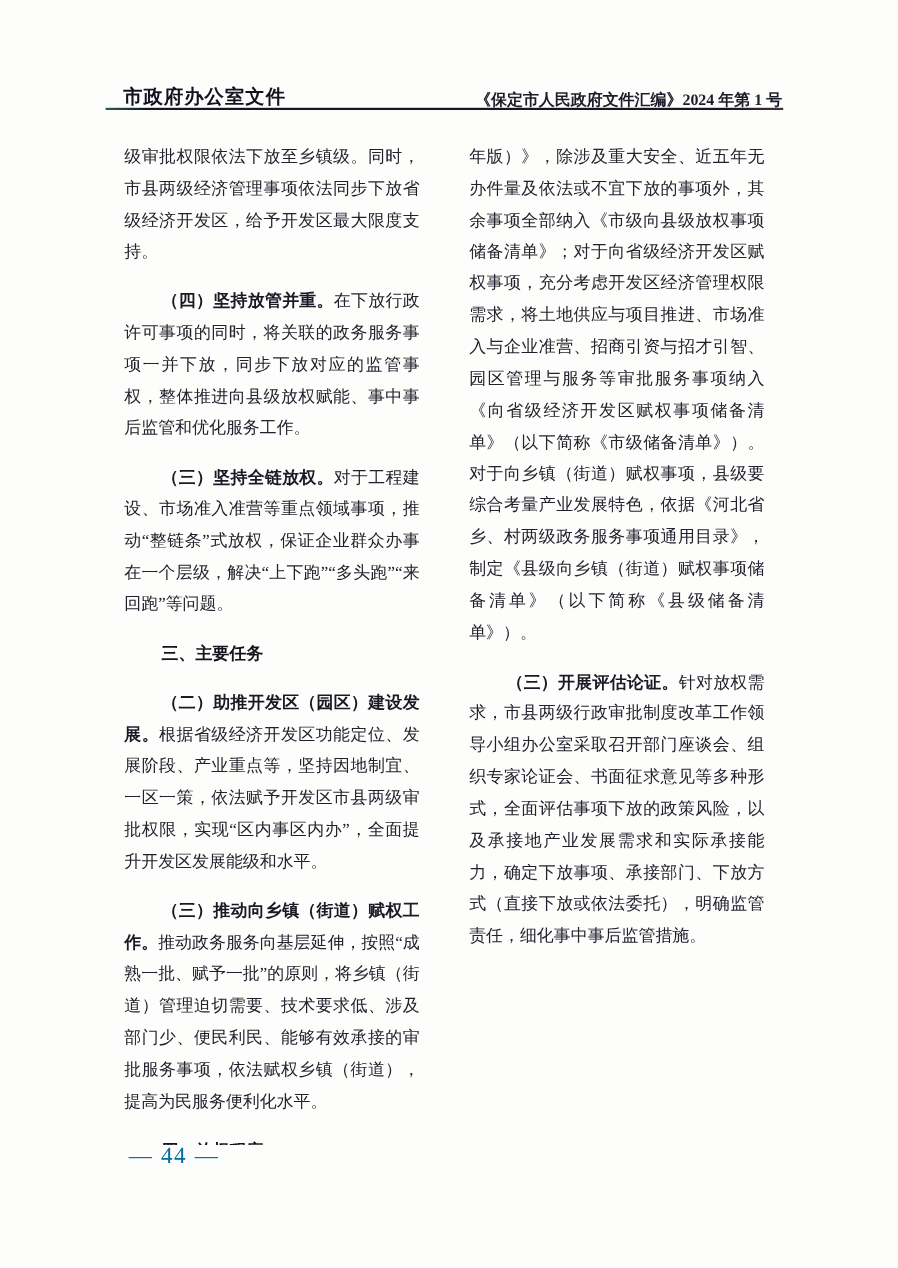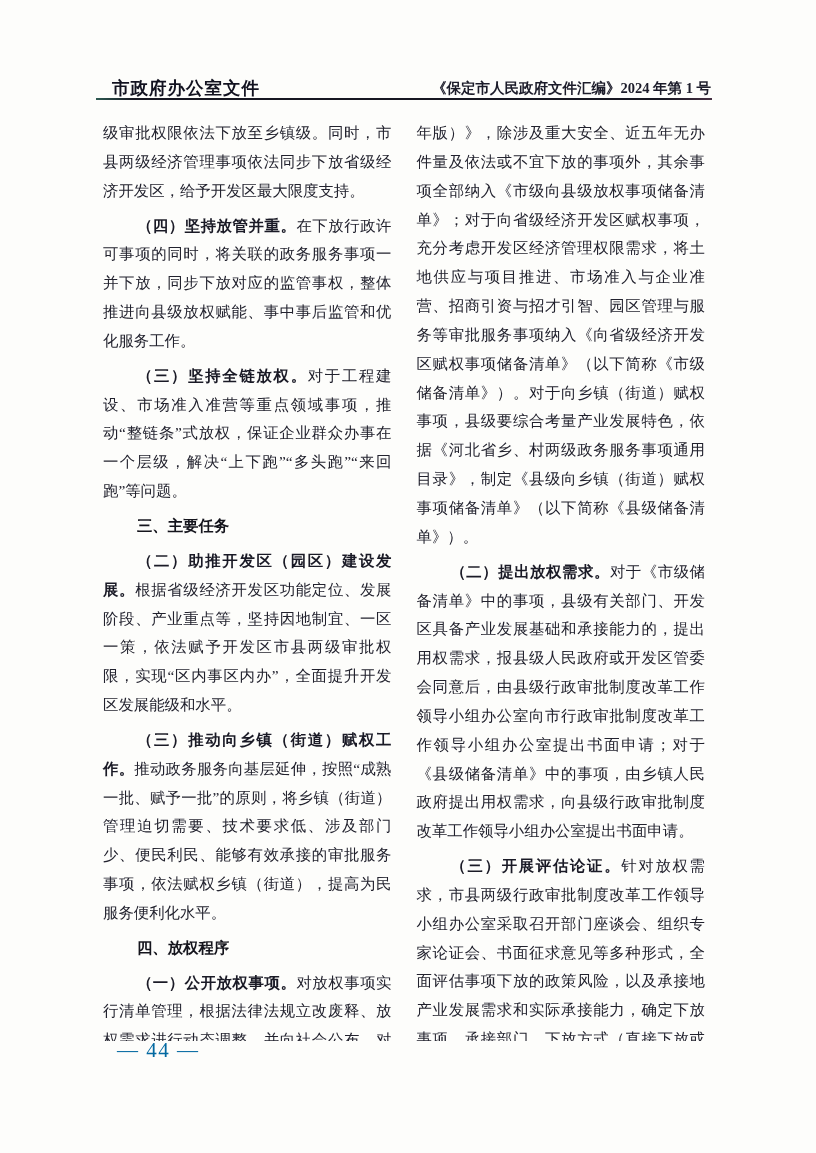--- a/index.html
+++ b/index.html
@@ -16,21 +16,21 @@
     font-family: "Liberation Serif", "DejaVu Serif", serif;
     color: #232330;
   }
   .header-row {
     position: absolute;
     left: 97px;
     top: 76px;
     width: 614px;
     display: flex;
     justify-content: space-between;
-    align-items: center;
+    align-items: flex-end;
   }
   .header-left {
     font-size: 17.5px;
     font-weight: 700;
     color: #121220;
     letter-spacing: 1px;
     padding-left: 15px;
   }
   .header-right {
     font-size: 14.5px;
@@ -56,21 +56,21 @@
     overflow: hidden;
   }
   .col {
     flex: 1 1 0;
     font-size: 15.4px;
     line-height: 28.85px;
     text-align: justify;
     text-justify: inter-character;
     color: #22222e;
   }
-  .col p { margin: 6px; }
+  .col p { margin: 16px; }
   .col p.indent { text-indent: 2.2em; }
   .col p.heading {
     font-weight: 700;
     text-indent: 2.2em;
     color: #14141c;
   }
   .col b { font-weight: 700; color: #1a1a26; }
   .page-number {
     position: absolute;
     left: 117px;
@@ -98,21 +98,20 @@
         <p class="indent"><b>（四）坚持放管并重。</b><span>在下放行政许可事项的同时，将关联的政务服务事项一并下放，同步下放对应的监管事权，整体推进向县级放权赋能、事中事后监管和优化服务工作。</span></p>
         <p class="indent"><b>（三）坚持全链放权。</b><span>对于工程建设、市场准入准营等重点领域事项，推动“整链条”式放权，保证企业群众办事在一个层级，解决“上下跑”“多头跑”“来回跑”等问题。</span></p>
         <p class="heading indent"><span>三、主要任务</span></p>
         <p class="indent"><b>（二）助推开发区（园区）建设发展。</b><span>根据省级经济开发区功能定位、发展阶段、产业重点等，坚持因地制宜、一区一策，依法赋予开发区市县两级审批权限，实现“区内事区内办”，全面提升开发区发展能级和水平。</span></p>
         <p class="indent"><b>（三）推动向乡镇（街道）赋权工作。</b><span>推动政务服务向基层延伸，按照“成熟一批、赋予一批”的原则，将乡镇（街道）管理迫切需要、技术要求低、涉及部门少、便民利民、能够有效承接的审批服务事项，依法赋权乡镇（街道），提高为民服务便利化水平。</span></p>
         <p class="heading indent"><span>四、放权程序</span></p>
         <p class="indent"><b>（一）公开放权事项。</b><span>对放权事项实行清单管理，根据法律法规立改废释、放权需求进行动态调整，并向社会公布。对于向县级放权事项，依据《保定市行政许可事项清单（2023</span></p>
       </div>
     <div class="col">
         <p class="no-indent"><span>年版）》，除涉及重大安全、近五年无办件量及依法或不宜下放的事项外，其余事项全部纳入《市级向县级放权事项储备清单》；对于向省级经济开发区赋权事项，充分考虑开发区经济管理权限需求，将土地供应与项目推进、市场准入与企业准营、招商引资与招才引智、园区管理与服务等审批服务事项纳入《向省级经济开发区赋权事项储备清单》（以下简称《市级储备清单》）。对于向乡镇（街道）赋权事项，县级要综合考量产业发展特色，依据《河北省乡、村两级政务服务事项通用目录》，制定《县级向乡镇（街道）赋权事项储备清单》（以下简称《县级储备清单》）。</span></p>
-        <p class="indent"><b>（二）提出放权需求。</b><span>对于《市级储备清单》中的事项，县级有关部门、开发区具备产业发展基础和承接能力的，提出用权需求，报县级人民政府或开发区管委会同意后，由县级行政审批制度改革工作领导小组办公室向市行政审批制度改革工作领导小组办公室提出书面申请；对于《县级储备清单》中的事项，由乡镇人民政府提出用权需求，向县级行政审批制度改革工作领导小组办公室提出书面申请。</span></p>
         <p class="indent"><b>（三）开展评估论证。</b><span>针对放权需求，市县两级行政审批制度改革工作领导小组办公室采取召开部门座谈会、组织专家论证会、书面征求意见等多种形式，全面评估事项下放的政策风险，以及承接地产业发展需求和实际承接能力，确定下放事项、承接部门、下放方式（直接下放或依法委托），明确监管责任，细化事中事后监管措施。</span></p>
         <p class="indent"></p>
       </div>
   </div>
 
   <div class="page-number">— 44 —</div>
 
 </div>
 
 </body></html>

